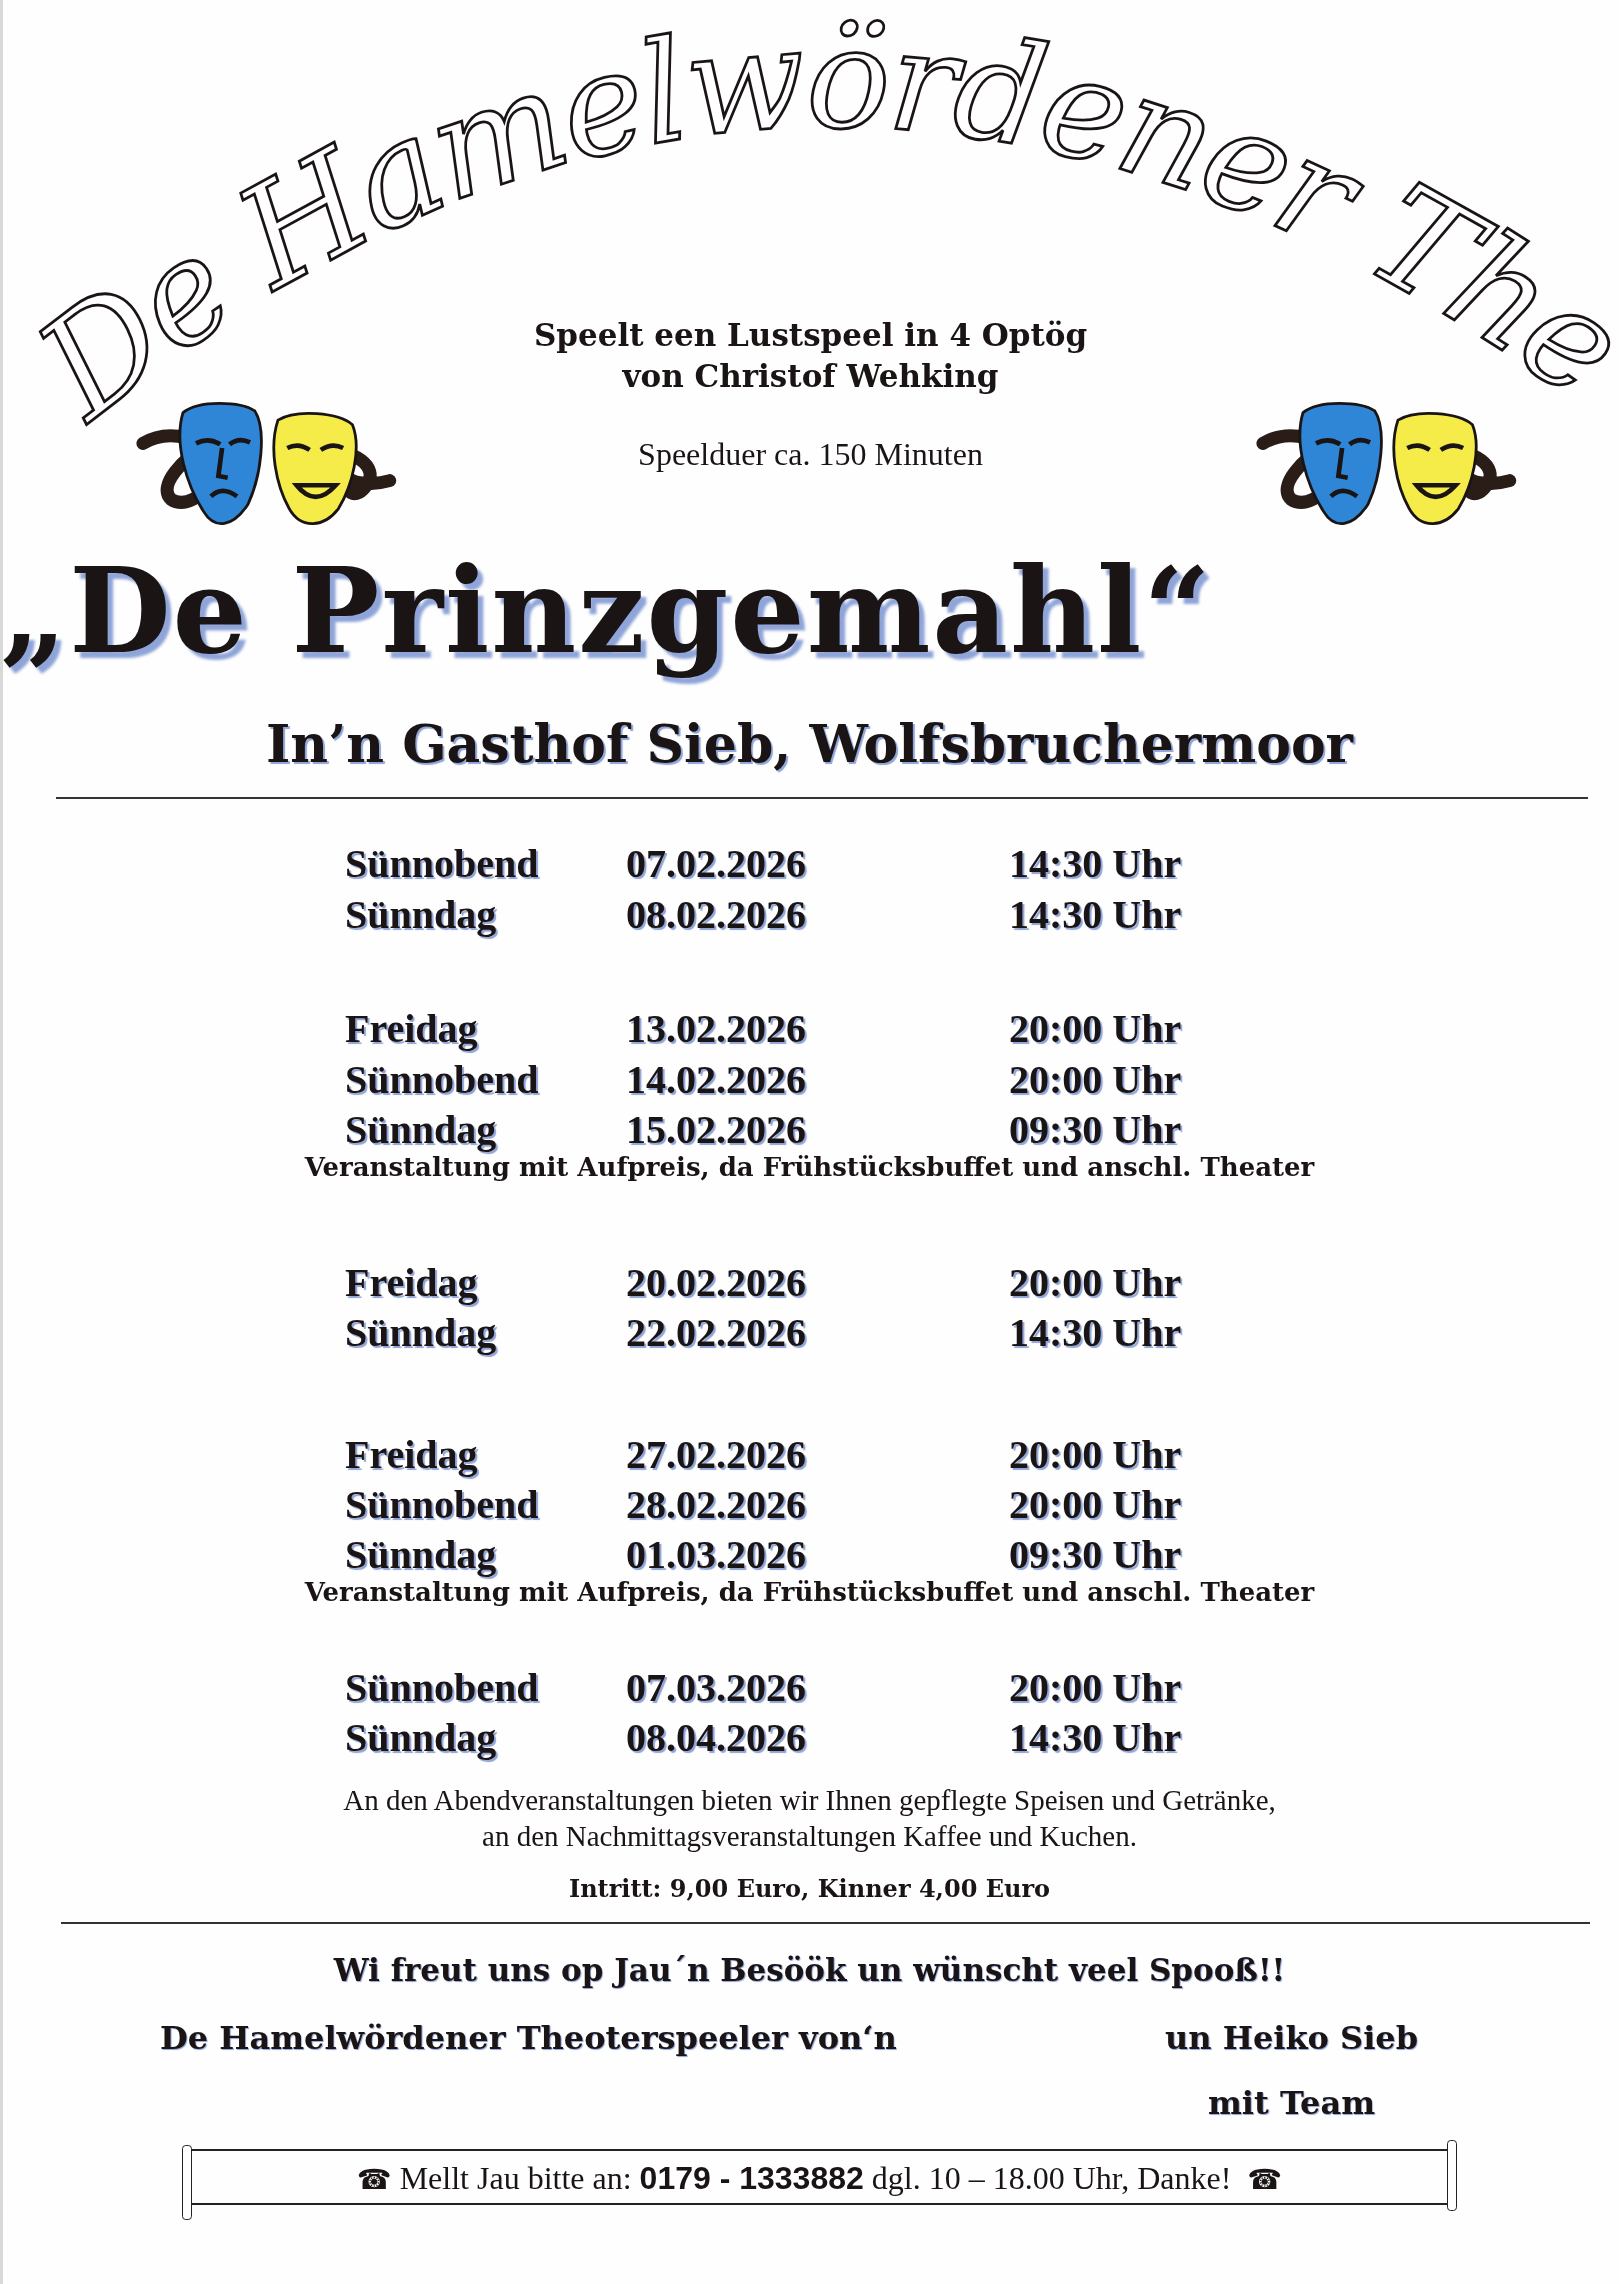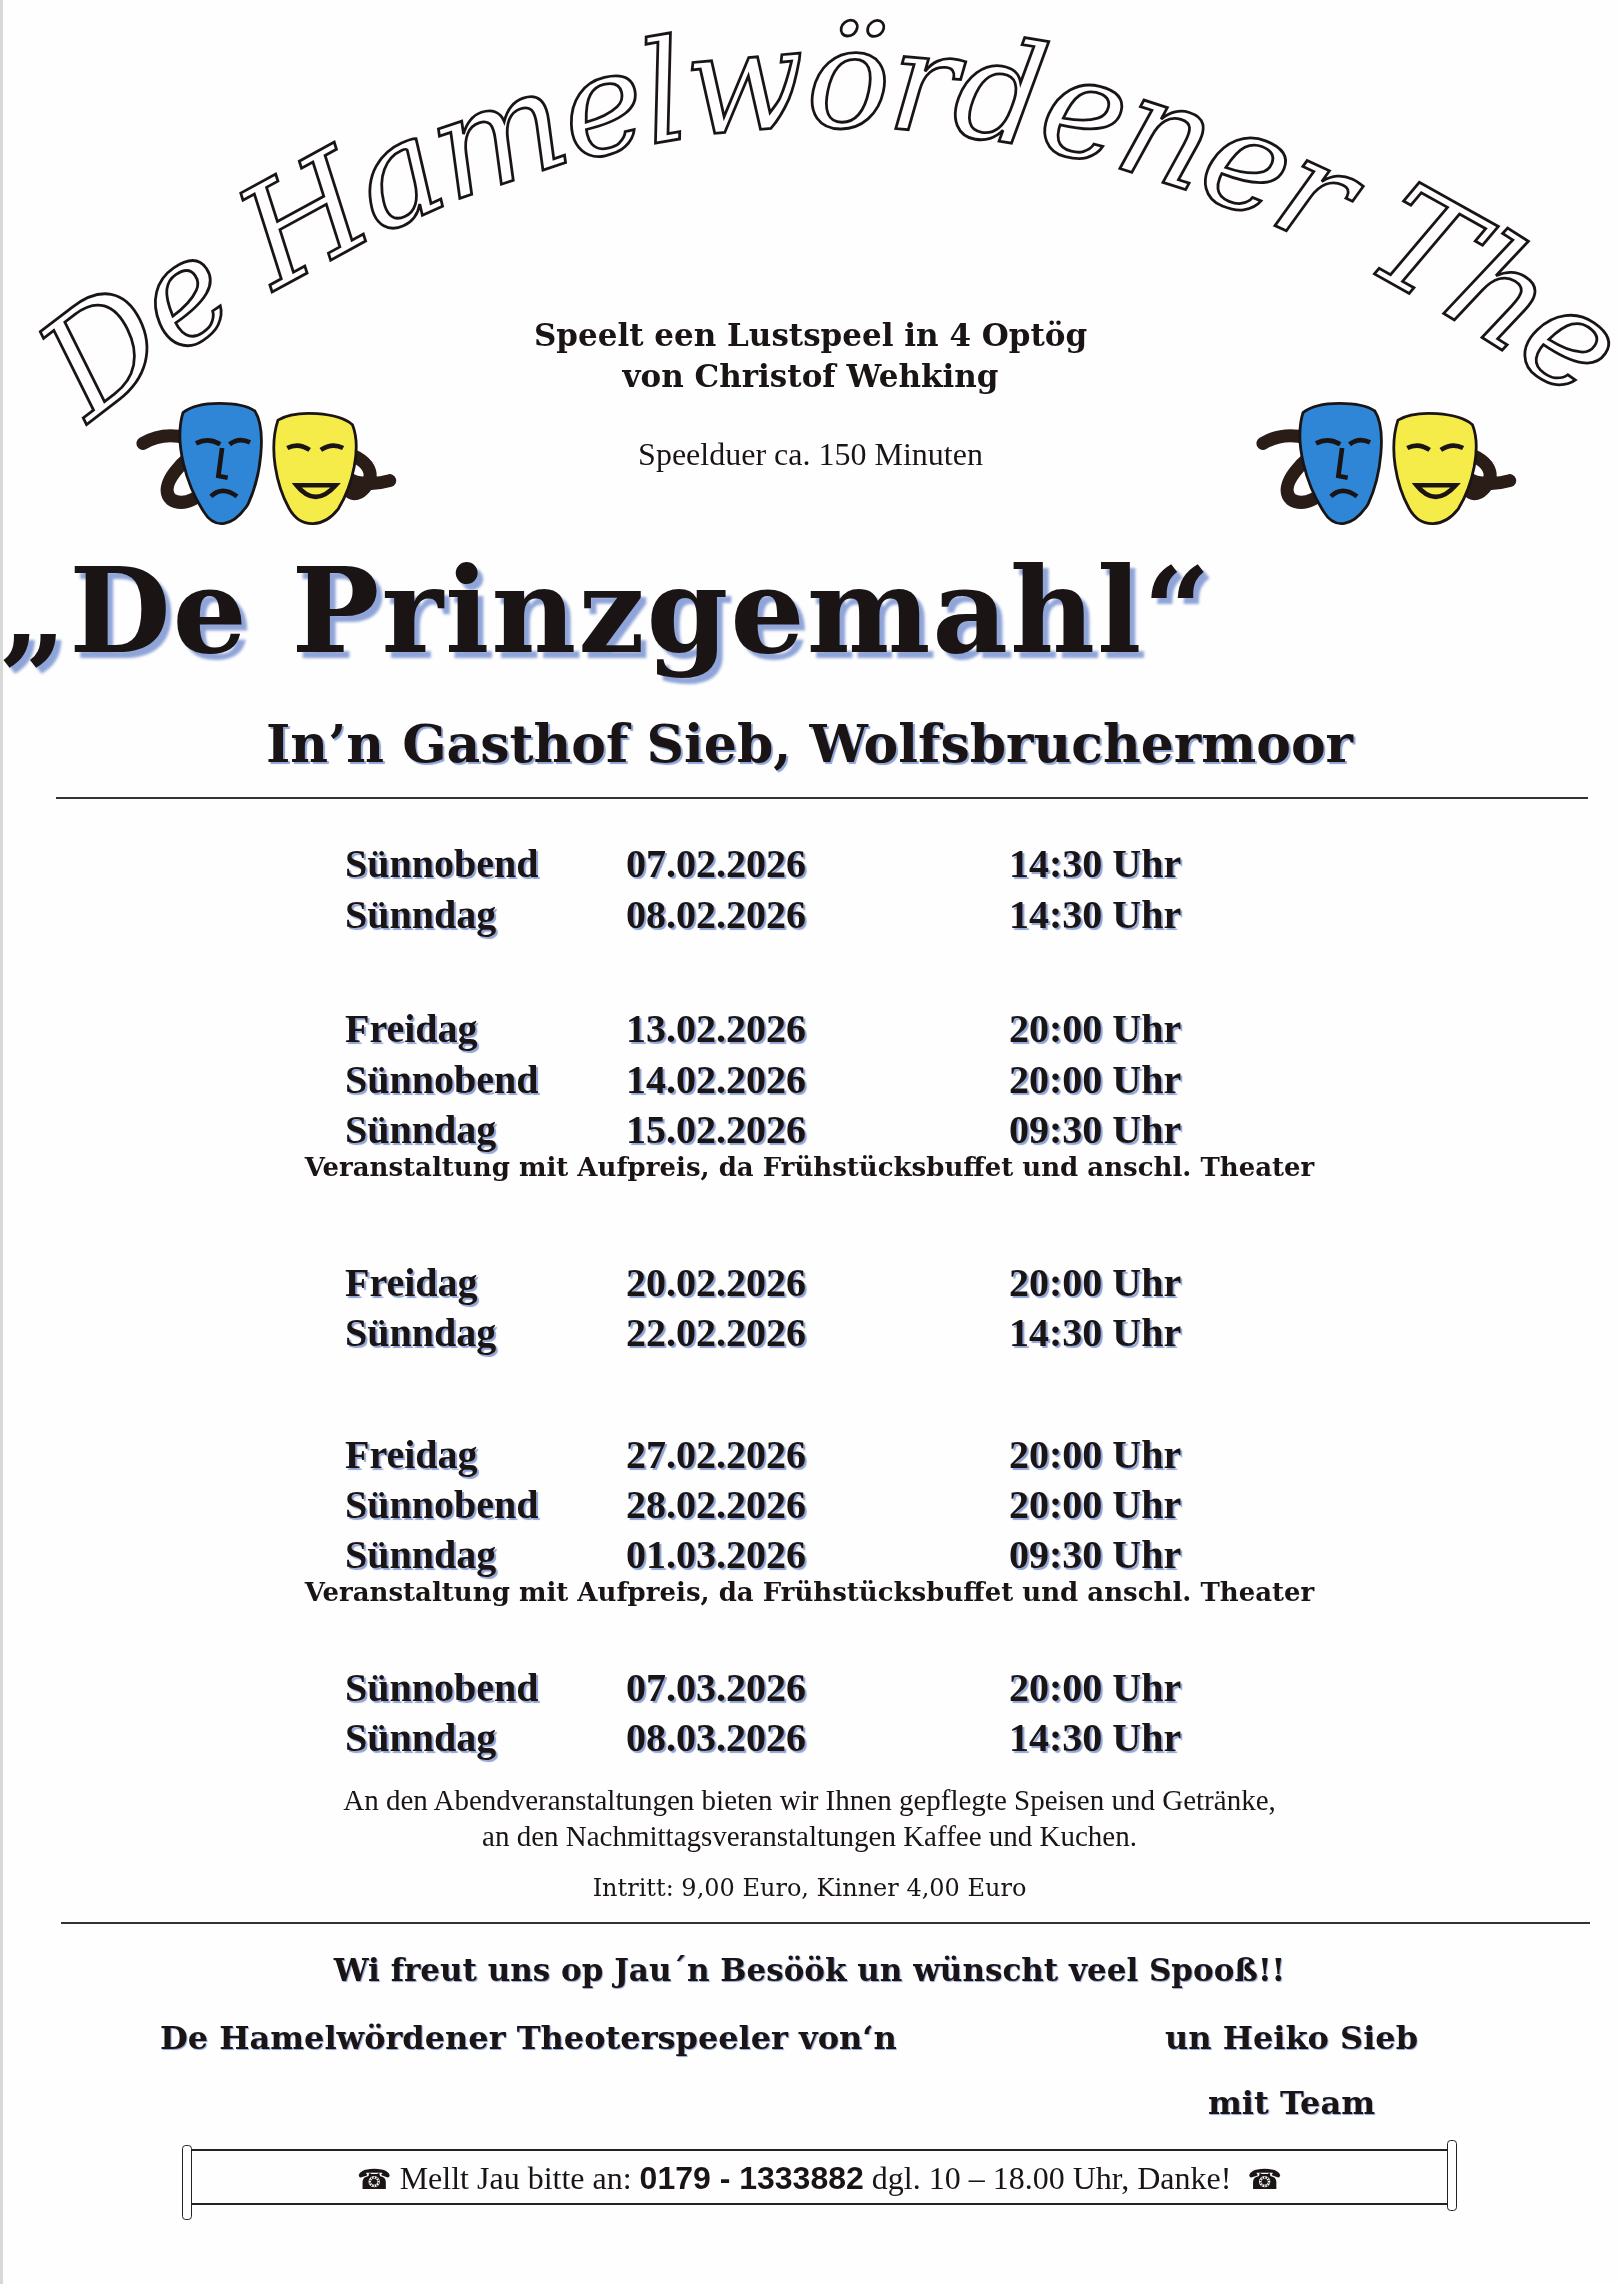--- a/index.html
+++ b/index.html
@@ -26,21 +26,21 @@
   .rule { position: absolute; height: 1.9px; background: #333; }
 
   .row { position: absolute; left: 0; width: 1619px; height: 52px; font-family: "DejaVu Serif", serif; font-weight: bold; font-size: 40px; text-shadow: 1.9px 1.9px 0.9px #8fa4d8; }
   .row span { position: absolute; top: 8px; white-space: nowrap; font-family: Liberation Serif, serif; }
   .row .day { left: 345px; }
   .row .date { left: 626px; }
   .row .time { left: 1009px; }
   .note { position: absolute; left: 0; width: 1619px; text-align: center; font-family: "DejaVu Serif", serif; font-weight: bold; font-size: 26px; }
 
   .info { position: absolute; left: 0; width: 1619px; text-align: center; font-family: "Liberation Serif", serif; font-size: 29px; }
-  .price { position: absolute; left: 0; width: 1619px; text-align: center; font-family: "DejaVu Serif", serif; font-weight: normal; font-size: 24px; }
+  .price { position: absolute; left: 0; width: 1619px; text-align: center; font-family: "DejaVu Serif", serif; font-weight: bold; font-size: 24px; }
 
   .greet { position: absolute; left: 0; width: 1619px; text-align: center; font-family: "DejaVu Serif", serif; font-weight: bold; font-size: 31px; text-shadow: 0.9px 0.9px 0.9px #8fa4d8; }
   .cred { position: absolute; font-family: "DejaVu Serif", serif; font-weight: bold; font-size: 32px; white-space: nowrap; text-shadow: 0.9px 0.9px 0.9px #8fa4d8; }
 
   .scroll { position: absolute; left: 188px; top: 2149px; width: 1263px; height: 52px; border-top: 2.8px solid #222; border-bottom: 2.8px solid #222; }
   .scroll::before, .scroll::after { content: ""; position: absolute; width: 7.5px; border: 1.9px solid #222; border-radius: 3.7px; background: #fff; }
   .scroll::before { left: -5.6px; top: -5.6px; height: 73px; }
   .scroll::after { right: -5.6px; top: -11.2px; height: 69px; }
   .scroll-text { position: absolute; left: 0; right: 0; top: 9.3px; text-align: center; font-family: "Liberation Serif", serif; font-size: 32px; white-space: nowrap; }
   .scroll-text b { font-family: "Liberation Sans", sans-serif; font-weight: bold; }
@@ -139,21 +139,21 @@
   </div>
   <div class="note" style="top:1577px;">Veranstaltung mit Aufpreis, da Frühstücksbuffet und anschl. Theater</div>
 
   <div class="row" style="top:1656px;">
     <span class="day">Sünnobend</span>
     <span class="date">07.03.2026</span>
     <span class="time">20:00 Uhr</span>
   </div>
   <div class="row" style="top:1706px;">
     <span class="day">Sünndag</span>
-    <span class="date">08.03.2026</span>
+    <span class="date">08.04.2026</span>
     <span class="time">14:30 Uhr</span>
   </div>
 
   <div class="info" style="top:1784px;">An den Abendveranstaltungen bieten wir Ihnen gepflegte Speisen und Getränke,</div>
   <div class="info" style="top:1820px;">an den Nachmittagsveranstaltungen Kaffee und Kuchen.</div>
   <div class="price" style="top:1874px;">Intritt: 9,00 Euro, Kinner 4,00 Euro</div>
   <div class="rule" style="left:61px; top:1922px; width:1529px;"></div>
 
   <div class="greet" style="top:1952px;">Wi freut uns op Jau´n Besöök un wünscht veel Spooß!!</div>
   <div class="cred" style="left:160px; top:2019px;">De Hamelwördener Theoterspeeler von‘n</div>

